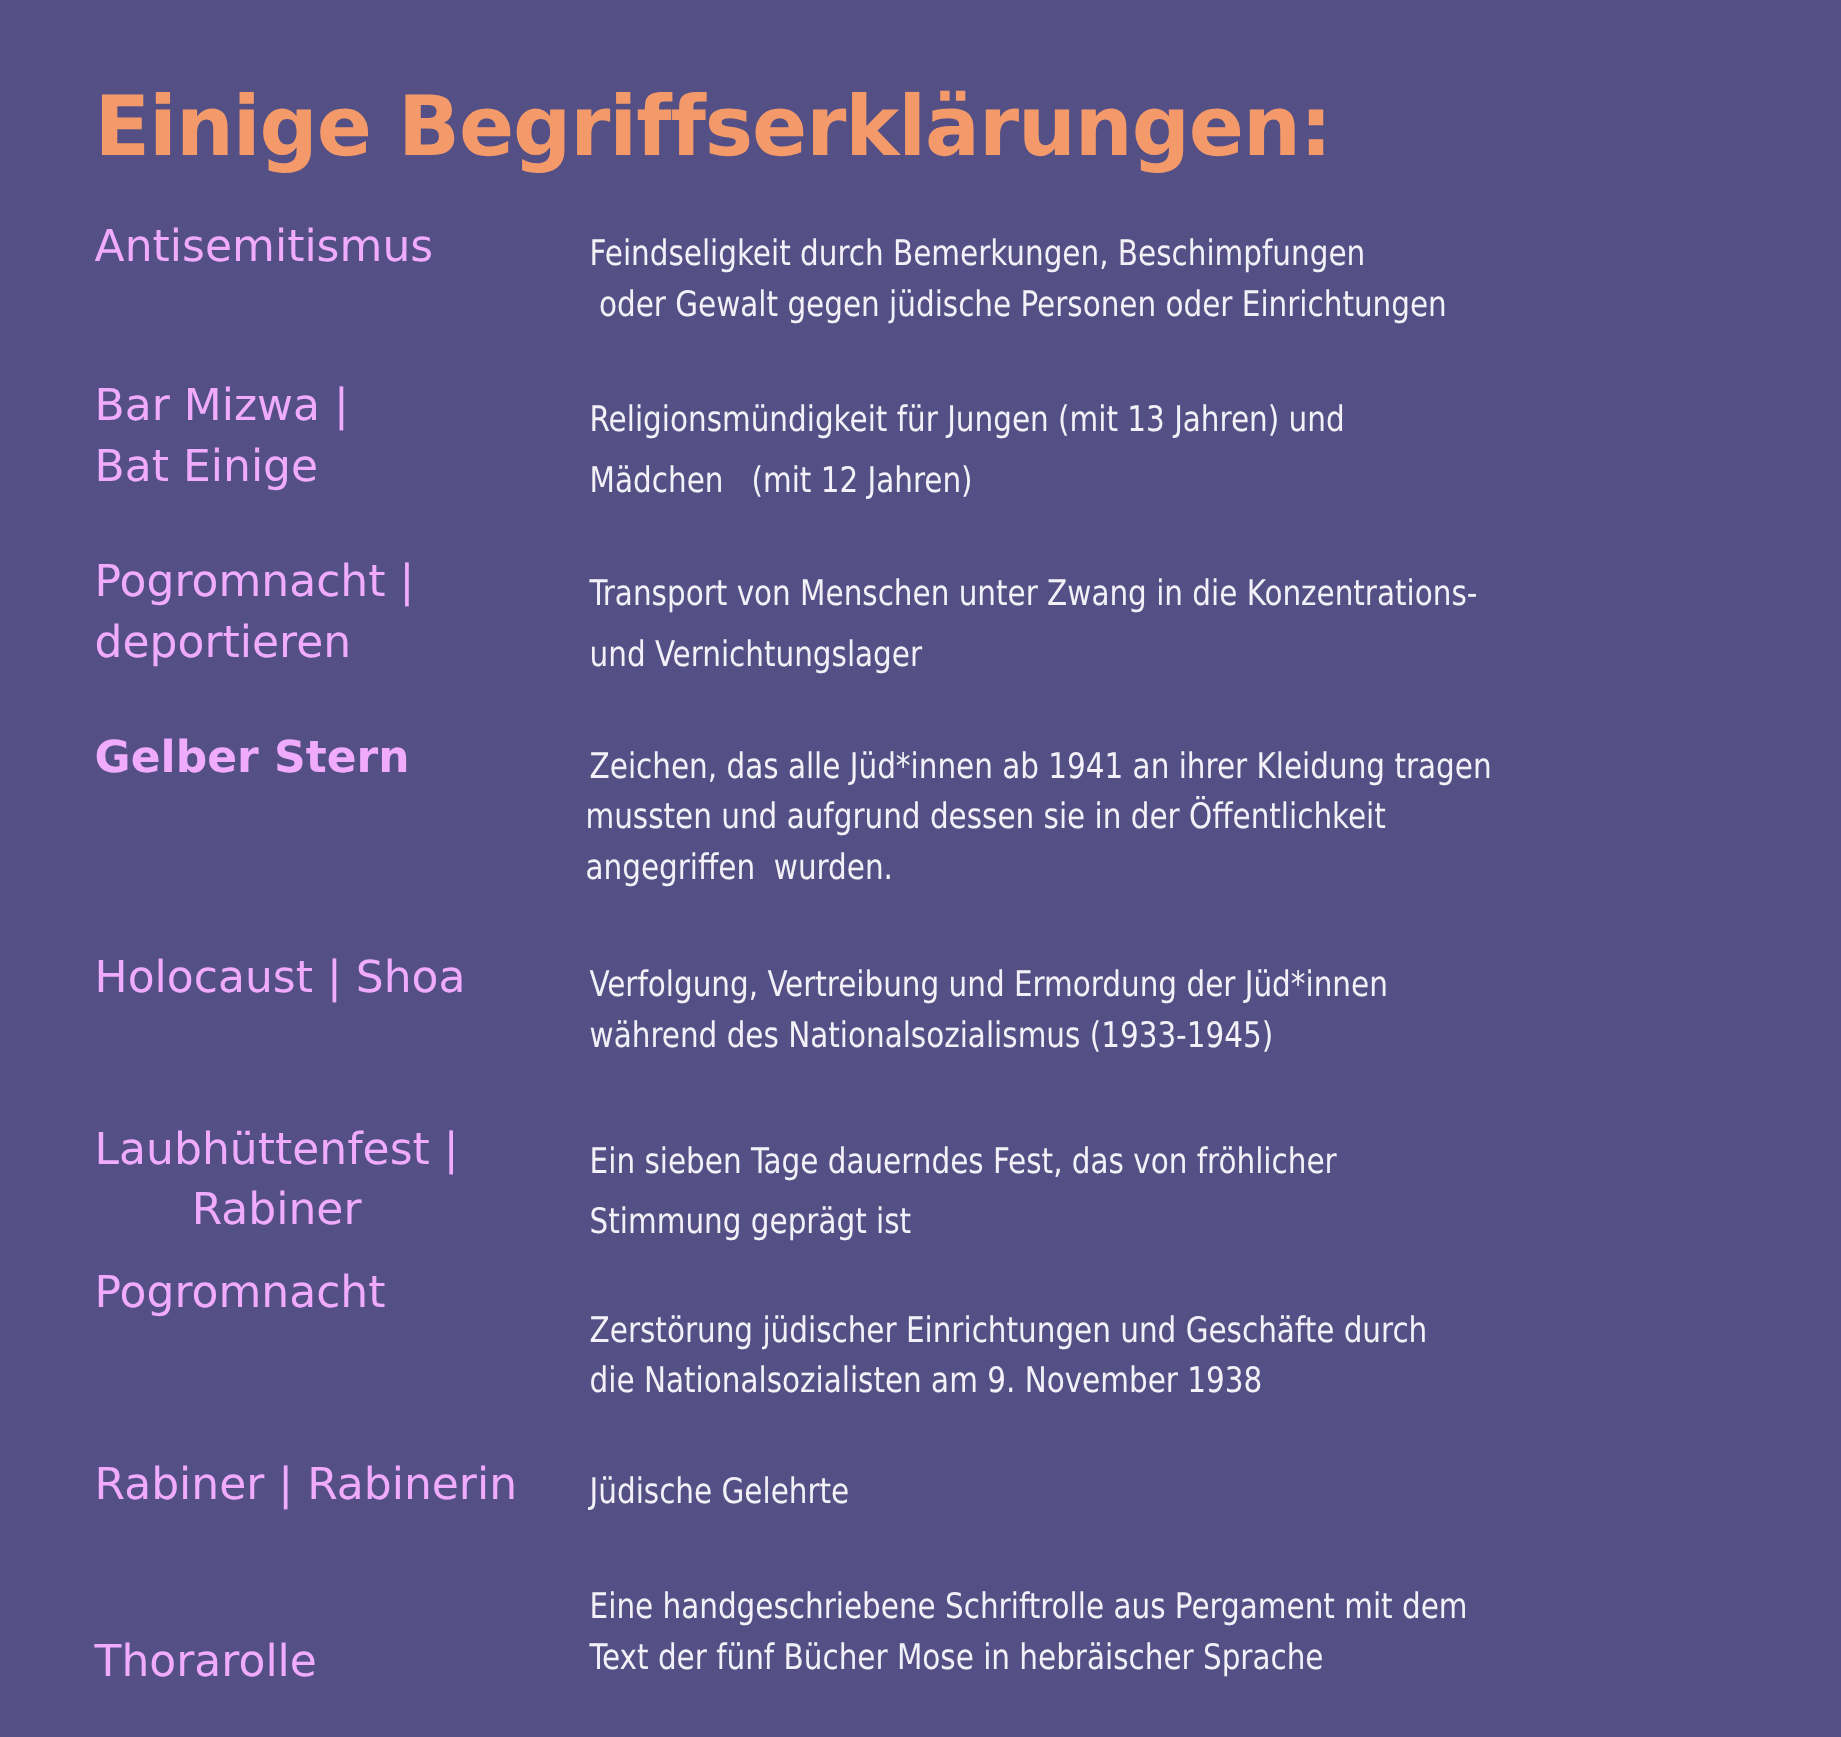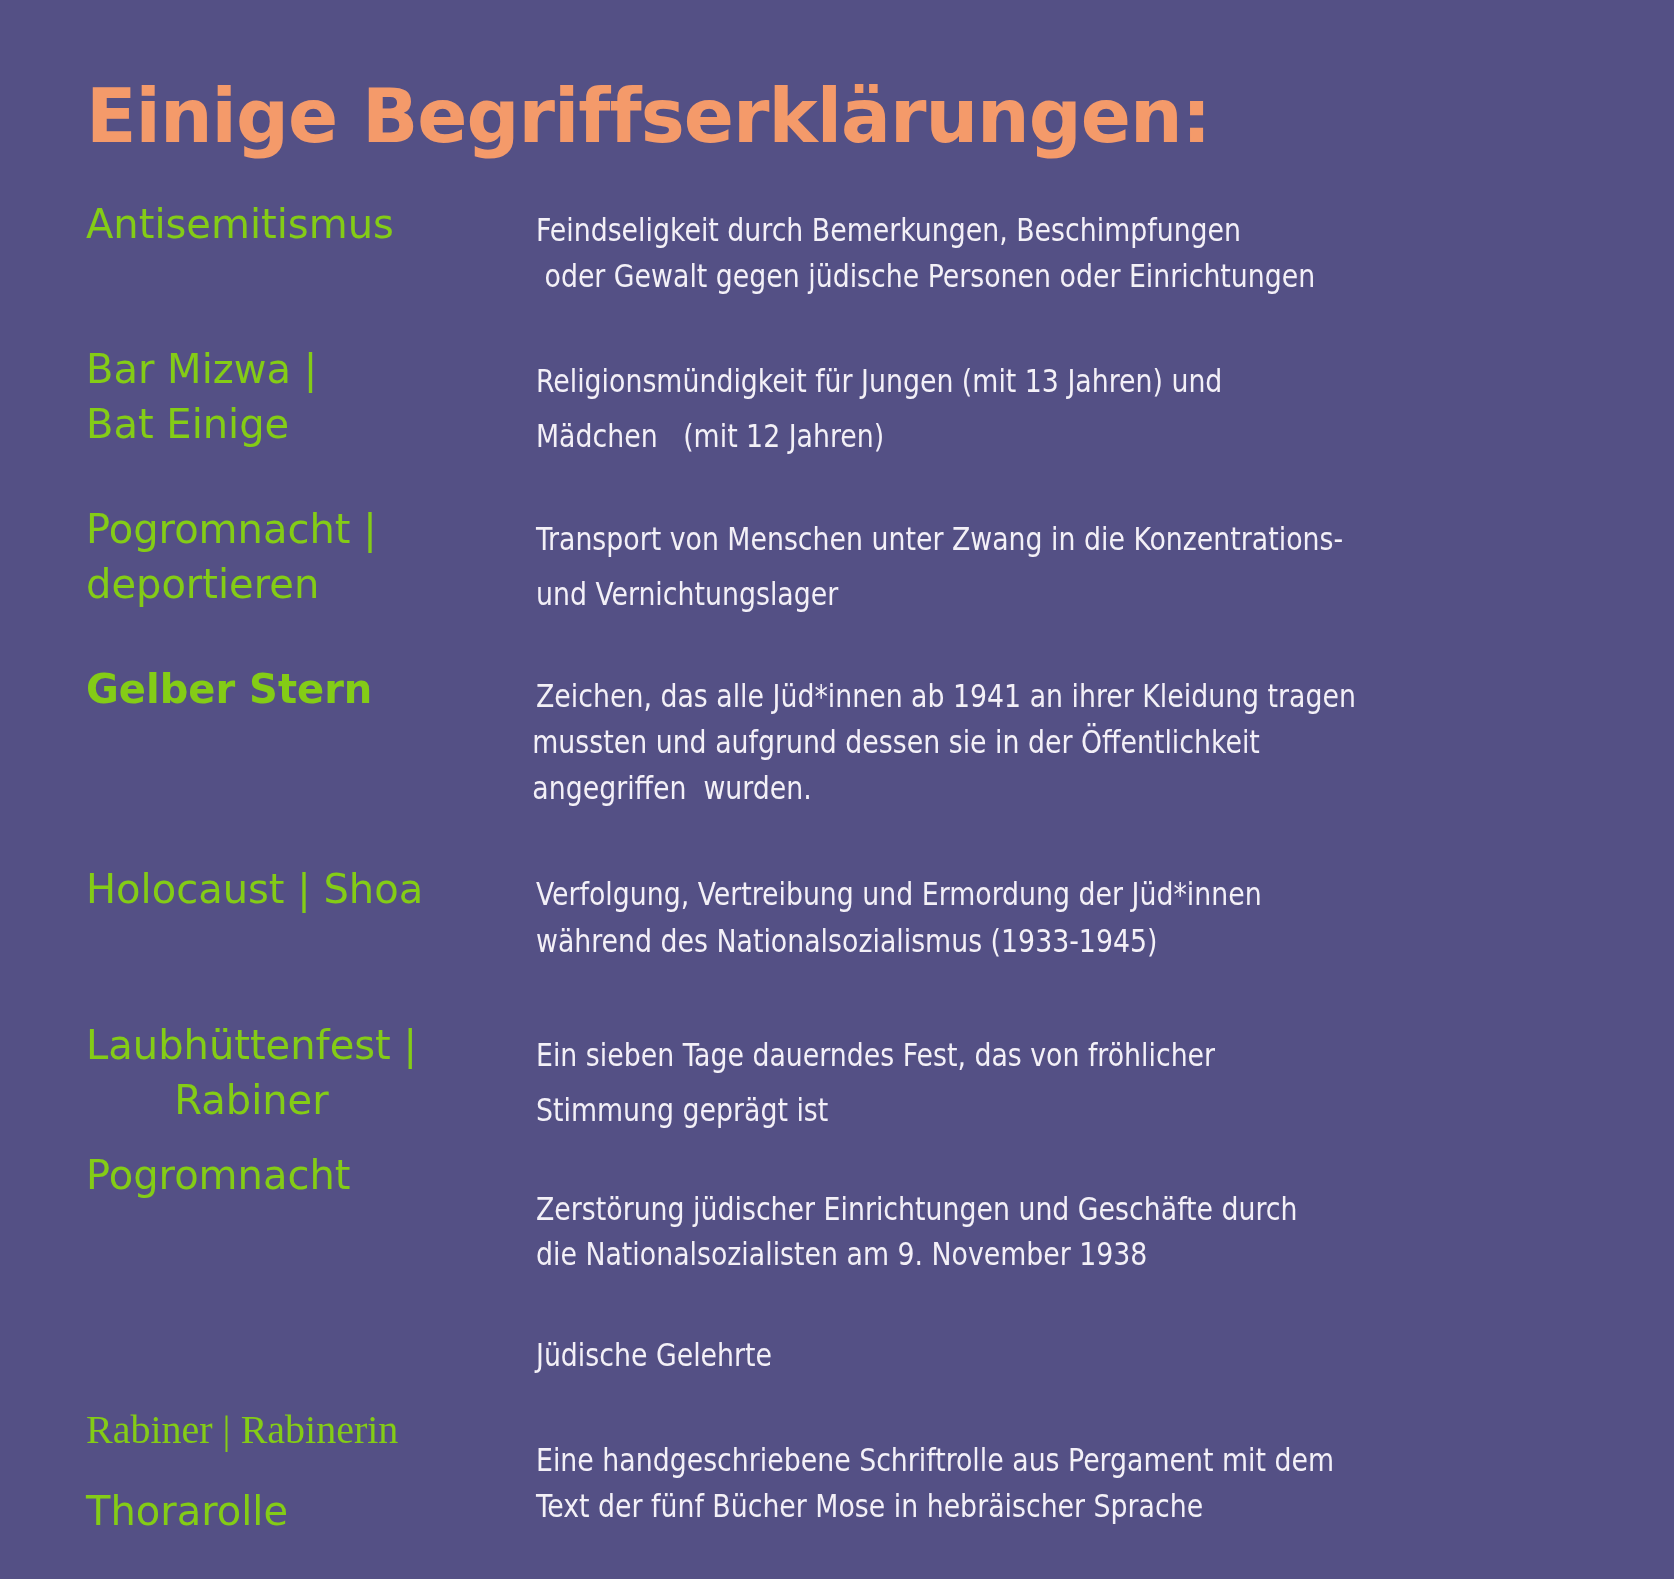--- a/index.html
+++ b/index.html
@@ -7,21 +7,21 @@
     width:1674px; height:1579px; background:#545085; position:relative; overflow:hidden;
     font-family:"DejaVu Sans", sans-serif;
   }
   .title {
     position:absolute; left:86px; top:78px;
     font-family:"DejaVu Sans", sans-serif; font-weight:bold;
     font-size:74px; line-height:1; color:#F49A6A; letter-spacing:-1px;
     transform:scaleY(1.02); white-space:nowrap;
   }
   .term {
-    position:absolute; left:86px; color:#84cc16;
+    position:absolute; left:86px; color:#f0abfc;
     font-family:"DejaVu Sans", sans-serif; font-size:40px; line-height:55px;
     white-space:nowrap;
   }
   .def {
     position:absolute; left:536px; color:#F3F0F7;
     font-family:"DejaVu Sans Condensed","DejaVu Sans", sans-serif; font-size:32px;
     white-space:nowrap; transform-origin:left top;
   }
   .def span { display:block; }
 </style>
@@ -83,21 +83,21 @@
 </div>
 
 <div class="term" style="top:1148px;">
   <span>Pogromnacht</span>
 </div>
 <div class="def" style="top: 1187px; line-height: 45px; transform: scaleX(0.93);">
   <span>Zerstörung jüdischer Einrichtungen und Geschäfte durch</span>
   <span>die Nationalsozialisten am 9. November 1938</span>
 </div>
 
-<div class="term" style="top:1402px;font-family:Liberation Serif, serif;">
+<div class="term" style="top:1323px;">
   <span>Rabiner | Rabinerin</span>
 </div>
 <div class="def" style="top: 1333px; line-height: 45px; transform: scaleX(0.93);">
   <span>Jüdische Gelehrte</span>
 </div>
 
 <div class="term" style="top:1484px;">
   <span>Thorarolle</span>
 </div>
 <div class="def" style="top: 1437px; line-height: 46px; transform: scaleX(0.93);">

